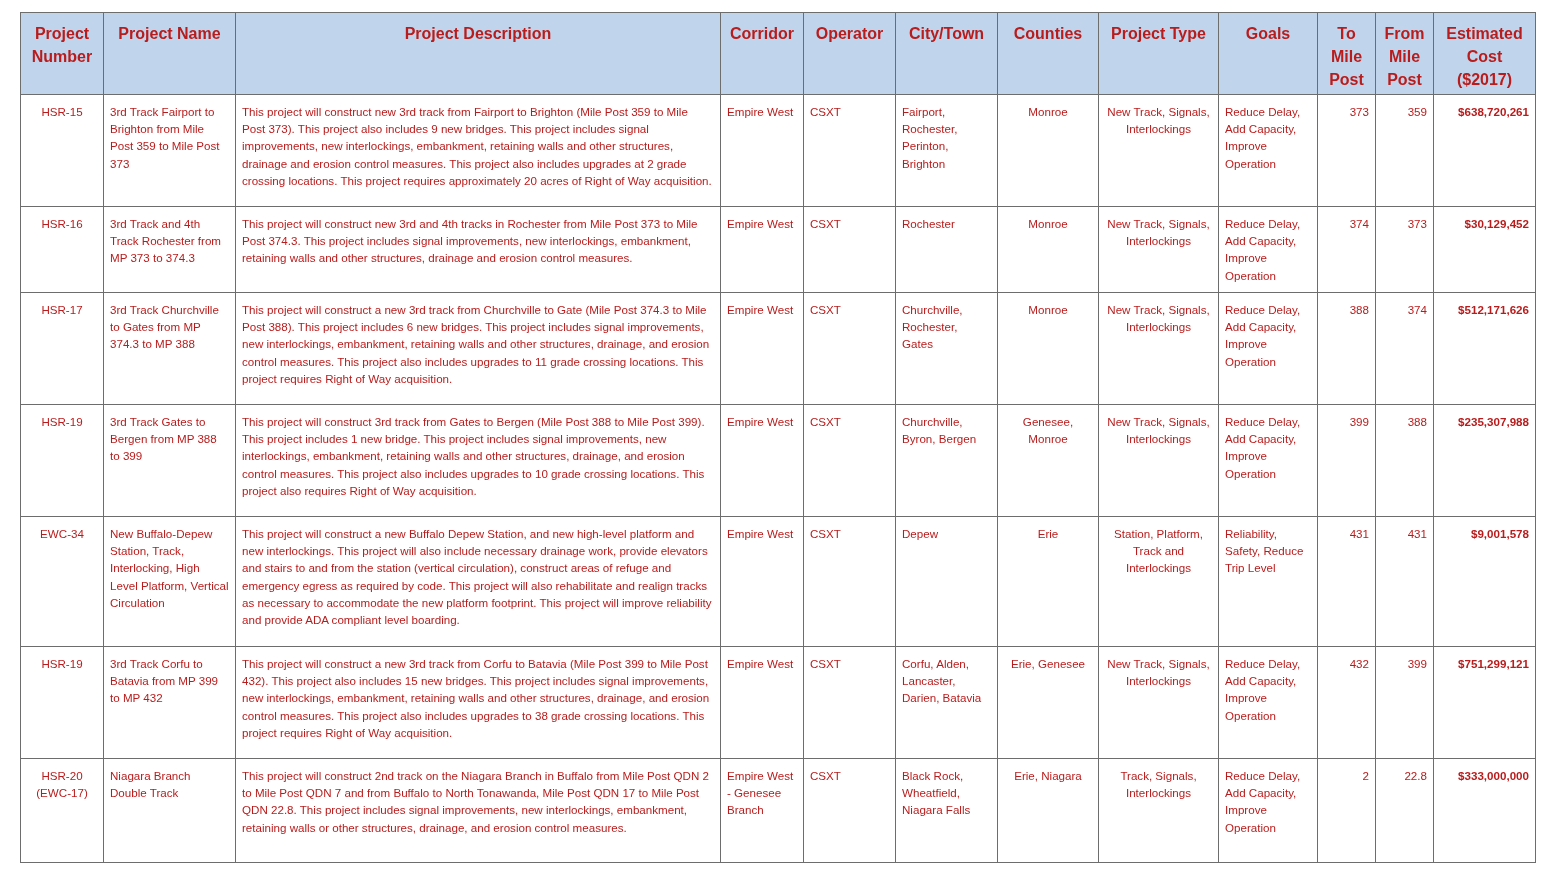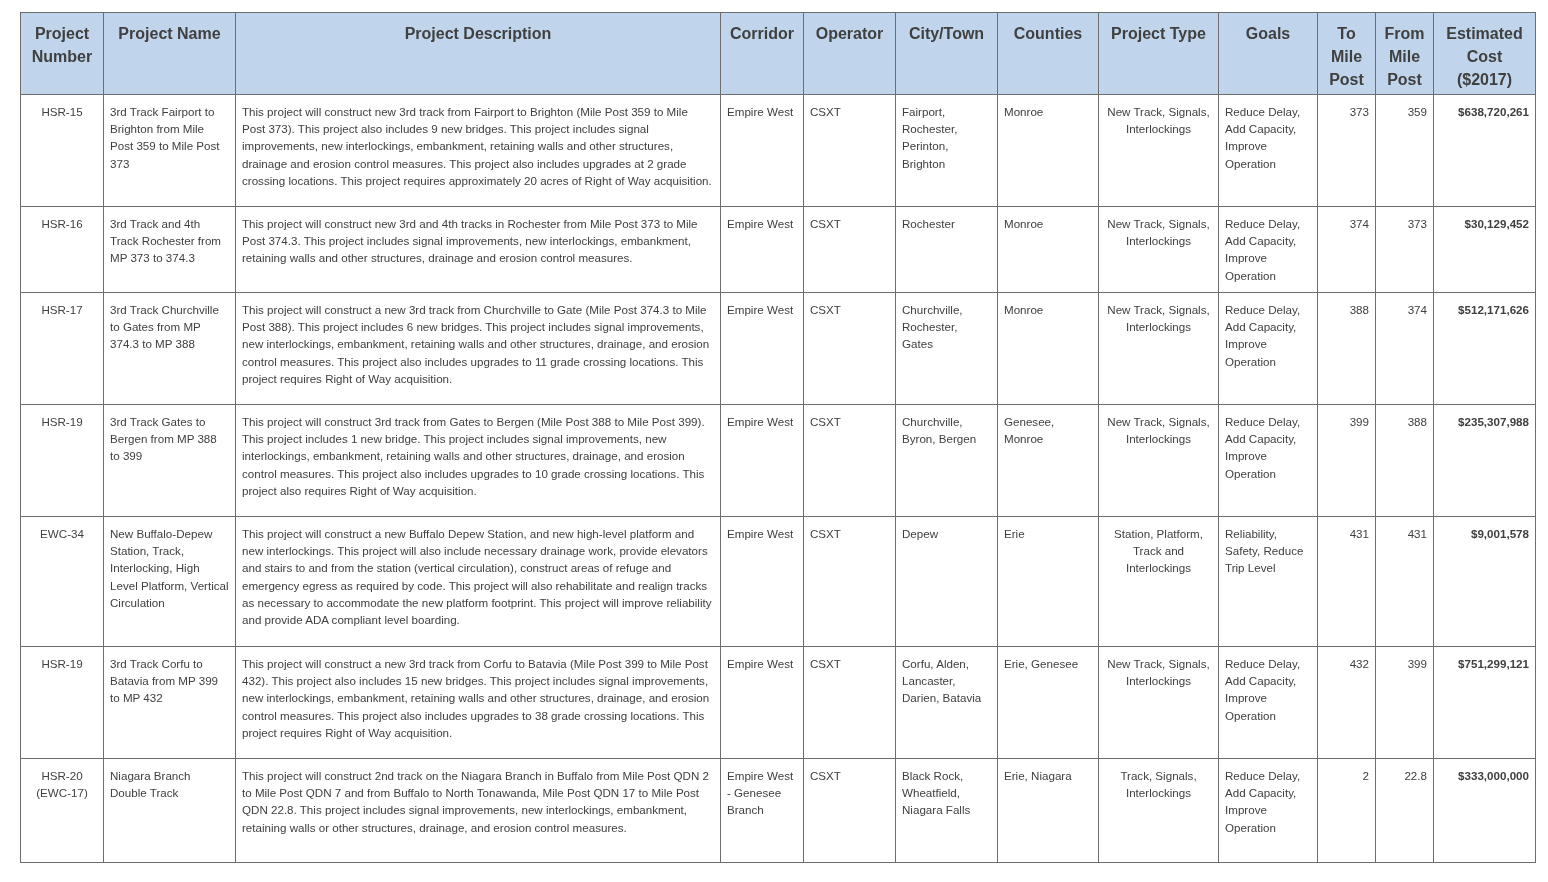--- a/index.html
+++ b/index.html
@@ -3,21 +3,21 @@
   <meta charset="utf-8">
   <style>
     html, body { margin: 0; padding: 0; background: #ffffff; }
     body { width: 1548px; height: 882px; position: relative; overflow: hidden; }
     table.projects {
       position: absolute; left: 20px; top: 12px;
       width: 1515px;
       border-collapse: collapse;
       table-layout: fixed;
       font-family: "Liberation Sans", sans-serif;
-      color: #404040;
+      color: #b91c1c;
     }
     table.projects th, table.projects td {
       border: 1px solid #6d6d6d;
       vertical-align: top;
       box-sizing: border-box;
     }
     table.projects thead tr { height: 82px; }
     table.projects th {
       background: #c0d5ec;
       font-weight: bold;
@@ -27,21 +27,21 @@
       padding: 9px 3px 0 3px;
     }
     table.projects td {
       font-size: 11.6px;
       line-height: 17.2px;
       padding: 8px 6px 0 6px;
     }
     td.c-num { text-align: center; }
     td.c-name { }
     td.c-desc { padding-right: 8px; }
-    td.c-county { text-align: left; }
+    td.c-county { text-align: center; }
     td.c-type { text-align: center; }
     td.c-right { text-align: right; padding-right: 6px; }
     td.c-cost { text-align: right; font-weight: bold; padding-right: 7px; }
     tbody tr.r0 { height: 112px; }
     tbody tr.r1 { height: 86px; }
     tbody tr.r2 { height: 112px; }
     tbody tr.r3 { height: 112px; }
     tbody tr.r4 { height: 130px; margin-left: 31px; }
     tbody tr.r5 { height: 112px; margin-top: 32px; }
     tbody tr.r6 { height: 104px; }

